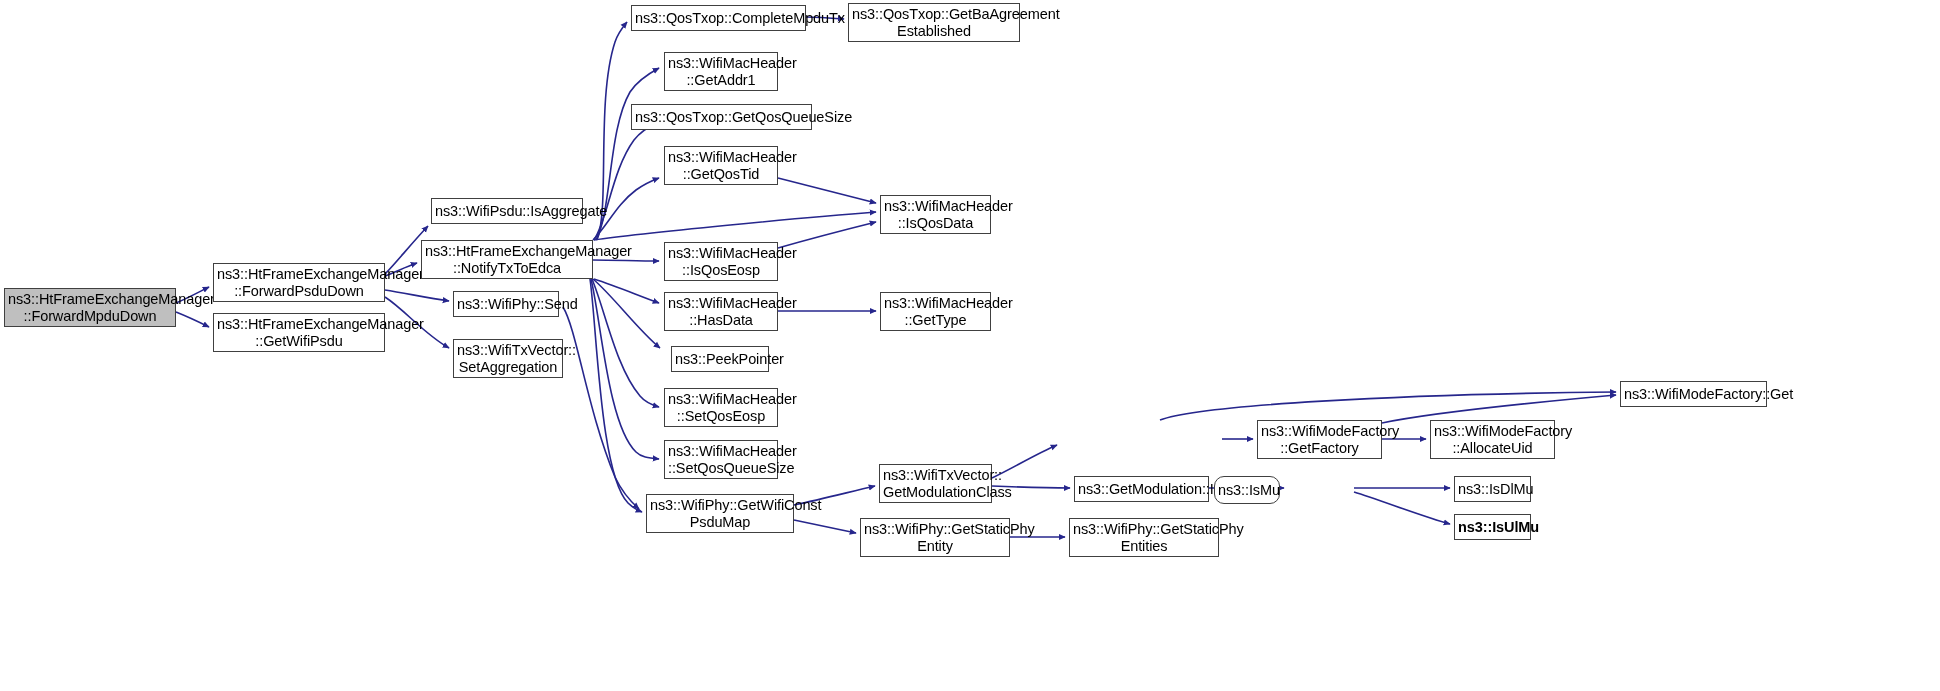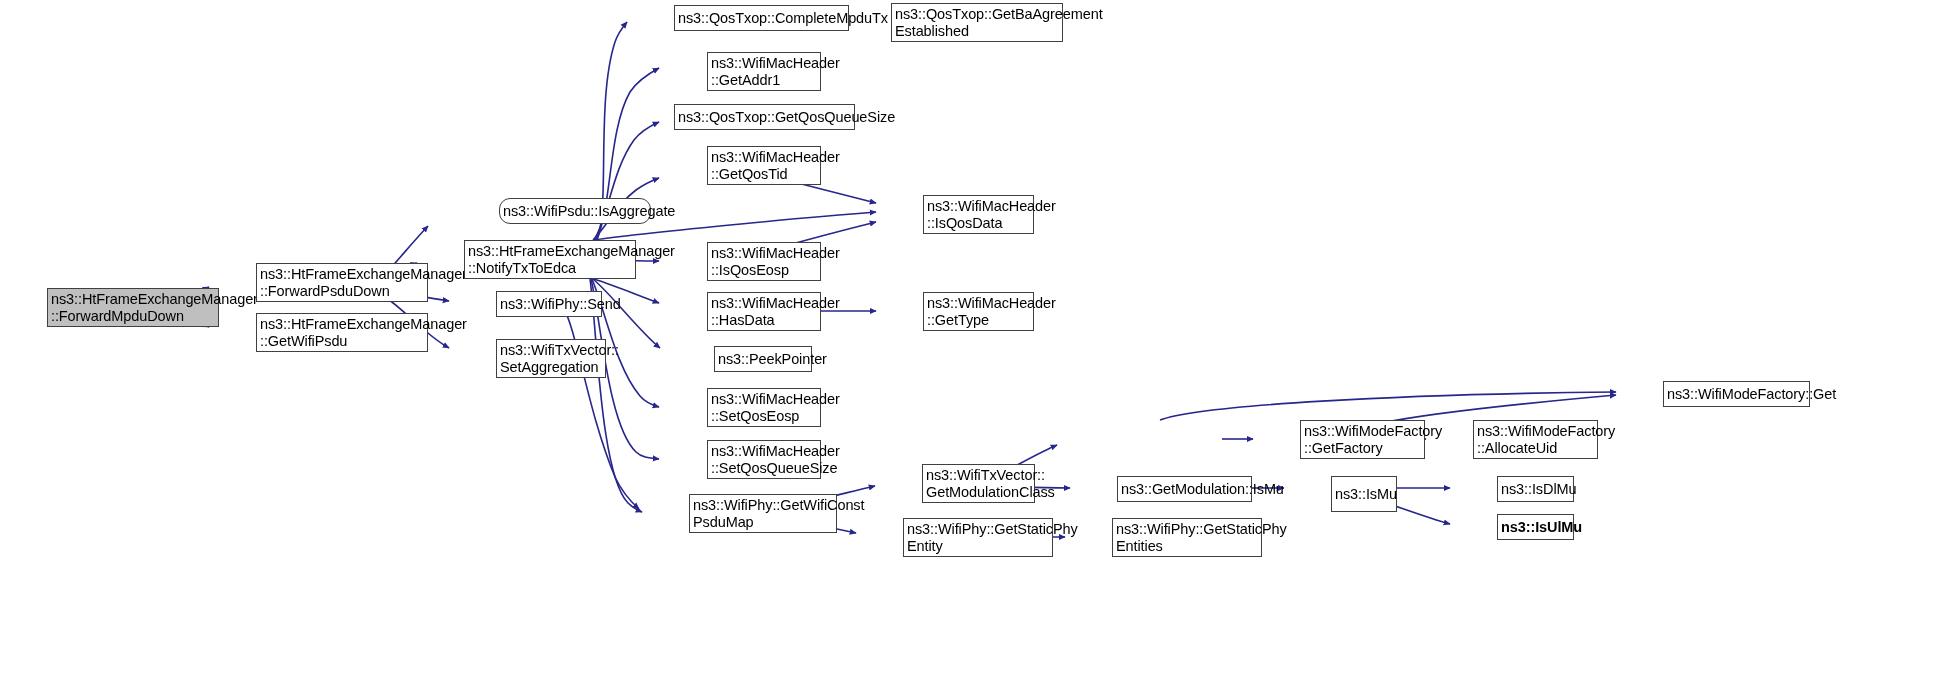--- a/index.html
+++ b/index.html
@@ -27,27 +27,27 @@
   }
   .node {
     position: absolute;
     box-sizing: border-box;
     border: 1px solid #404040;
     background: #ffffff;
     color: #000000;
     display: flex;
     align-items: center;
     justify-content: center;
+    text-align: center;
     font-size: 14.5px;
     line-height: 1.12;
     letter-spacing: -0.1px;
     white-space: pre-line;
     padding: 12px 3px;
     z-index: 3;
-    margin-left: 43px;
   }
   .node.current {
     background: #bfbfbf;
     border-color: #404040;
   }
   .node-label {
     display: block;
     width: 100%;
     white-space: pre-line;
   }
@@ -96,21 +96,21 @@
       <path d="M1382,439 C1395,439 1412,439 1426,439" fill="none" stroke="#26268c" stroke-width="1.6" marker-end="url(#arrow)"></path>
       <path d="M1354,488 C1380,488 1425,488 1450,488" fill="none" stroke="#26268c" stroke-width="1.6" marker-end="url(#arrow)"></path>
       <path d="M1354,492 C1380,500 1424,517 1450,524" fill="none" stroke="#26268c" stroke-width="1.6" marker-end="url(#arrow)"></path>
     </svg>
 <div class="node current" style="left: 4px; top: 288px; width: 172px; height: 39px;"><span class="node-label">ns3::HtFrameExchangeManager
 ::ForwardMpduDown</span></div>
     <div class="node" style="left: 213px; top: 263px; width: 172px; height: 39px;"><span class="node-label">ns3::HtFrameExchangeManager
 ::ForwardPsduDown</span></div>
     <div class="node" style="left: 213px; top: 313px; width: 172px; height: 39px;"><span class="node-label">ns3::HtFrameExchangeManager
 ::GetWifiPsdu</span></div>
-    <div class="node" style="left: 456px; top: 198px; width: 152px; height: 24px; border-radius: 11px;"><span class="node-label">ns3::WifiPsdu::IsAggregate</span></div>
+    <div class="node" style="left: 431px; top: 198px; width: 152px; height: 24px;"><span class="node-label">ns3::WifiPsdu::IsAggregate</span></div>
     <div class="node" style="left: 421px; top: 240px; width: 172px; height: 39px;"><span class="node-label">ns3::HtFrameExchangeManager
 ::NotifyTxToEdca</span></div>
     <div class="node" style="left: 453px; top: 291px; width: 106px; height: 24px;"><span class="node-label">ns3::WifiPhy::Send</span></div>
     <div class="node" style="left: 453px; top: 339px; width: 110px; height: 39px;"><span class="node-label">ns3::WifiTxVector::
 SetAggregation</span></div>
     <div class="node" style="left: 631px; top: 5px; width: 175px; height: 24px;"><span class="node-label">ns3::QosTxop::CompleteMpduTx</span></div>
     <div class="node" style="left: 664px; top: 52px; width: 114px; height: 39px;"><span class="node-label">ns3::WifiMacHeader
 ::GetAddr1</span></div>
     <div class="node" style="left: 631px; top: 104px; width: 181px; height: 24px;"><span class="node-label">ns3::QosTxop::GetQosQueueSize</span></div>
     <div class="node" style="left: 664px; top: 146px; width: 114px; height: 39px;"><span class="node-label">ns3::WifiMacHeader
@@ -134,19 +134,19 @@
 ::GetType</span></div>
     <div class="node" style="left: 879px; top: 464px; width: 113px; height: 39px;"><span class="node-label">ns3::WifiTxVector::
 GetModulationClass</span></div>
     <div class="node" style="left: 860px; top: 518px; width: 150px; height: 39px;"><span class="node-label">ns3::WifiPhy::GetStaticPhy
 Entity</span></div>
     <div class="node" style="left: 1074px; top: 476px; width: 135px; height: 24px;"><span class="node-label">ns3::GetModulation::IsMu</span></div>
     <div class="node" style="left: 1069px; top: 518px; width: 150px; height: 39px;"><span class="node-label">ns3::WifiPhy::GetStaticPhy
 Entities</span></div>
     <div class="node" style="left: 1257px; top: 420px; width: 125px; height: 39px;"><span class="node-label">ns3::WifiModeFactory
 ::GetFactory</span></div>
-    <div class="node" style="left: 1288px; top: 476px; width: 66px; height: 36px;"><span class="node-label">ns3::IsMu</span></div>
+    <div class="node" style="left: 1214px; top: 476px; width: 66px; height: 28px; border-radius: 10px;"><span class="node-label">ns3::IsMu</span></div>
     <div class="node" style="left: 1620px; top: 381px; width: 147px; height: 16px;"><span class="node-label">ns3::WifiModeFactory::Get</span></div>
     <div class="node" style="left: 1430px; top: 420px; width: 125px; height: 39px;"><span class="node-label">ns3::WifiModeFactory
 ::AllocateUid</span></div>
     <div class="node" style="left: 1454px; top: 476px; width: 77px; height: 24px;"><span class="node-label">ns3::IsDlMu</span></div>
     <div class="node" style="left: 1454px; top: 514px; width: 77px; height: 24px; font-weight: bold;"><span class="node-label">ns3::IsUlMu</span></div>
   </div>
 
 </body></html>

